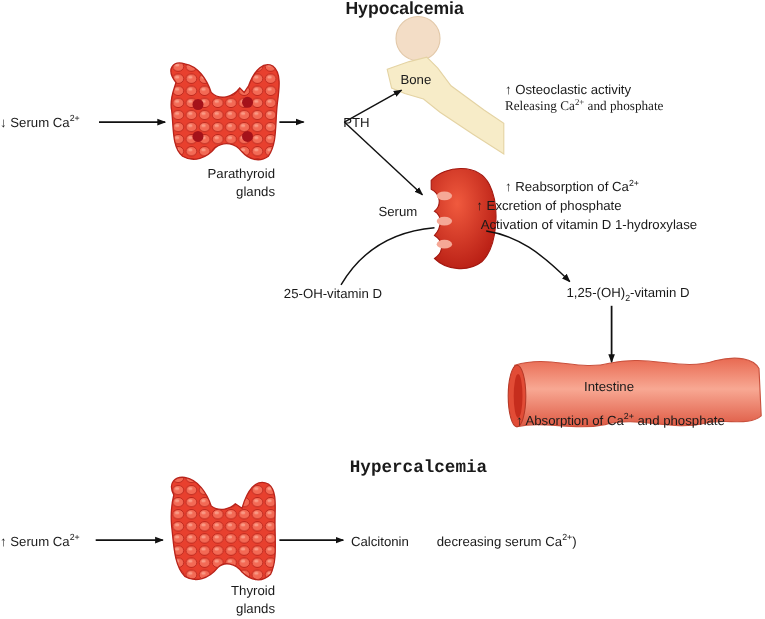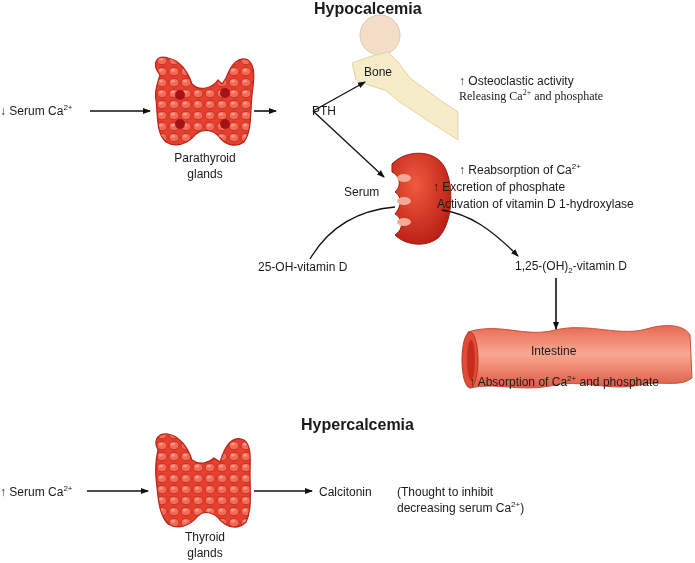--- a/index.html
+++ b/index.html
@@ -1,20 +1,20 @@
 <!DOCTYPE html>
 <html><head>
 <meta charset="utf-8">
 <style>
   html, body { margin: 0; padding: 0; background: #ffffff; }
   body { width: 695px; height: 563px; position: relative; overflow: hidden;
          font-family: "Liberation Sans", sans-serif; color: #1a1a1a; }
   .txt { position: absolute; font-size: 12px; line-height: 16px; white-space: nowrap; }
   .hdr { position: absolute; font-size: 16px; font-weight: bold; white-space: nowrap; }
-  .ctr { text-align: center; }
+  .ctr { text-align: right; }
   sup, sub { font-size: 8px; line-height: 0; }
   svg#art { position: absolute; left: 0; top: 0; }
 </style>
 </head>
 <body>
 
 <svg id="art" width="695" height="563" viewBox="0 0 695 563">
   <defs>
     <marker id="ah" markerWidth="8" markerHeight="8" refX="7" refY="4" orient="auto" markerUnits="userSpaceOnUse">
       <path d="M0,1 L8,4 L0,7 z" fill="#111"></path>
@@ -118,30 +118,29 @@
   <span>1,25-(OH)</span><sub>2</sub><span>-vitamin D</span>
 </div>
 
 <div class="txt" style="left:531px; top:343px;">Intestine</div>
 
 <div class="txt" style="left:469px; top:374px;">
   <span>↑</span>
   <span>Absorption of Ca</span><sup>2+</sup><span> and phosphate</span>
 </div>
 
-<div class="hdr" style="left:301px; top:416px;">Hypercalcemia</div>
+<div class="hdr" style="left:318px; top:416px;font-family:Liberation Mono, monospace;">Hypercalcemia</div>
 
 <div class="txt" style="left:0px; top:484px;">
   <span>↑</span>
   <span>Serum Ca</span><sup>2+</sup>
 </div>
 
 <div class="txt ctr" style="left:160px; top:529px; width:90px;">
   <div>Thyroid</div>
   <div>glands</div>
 </div>
 
 <div class="txt" style="left:319px; top:484px;">Calcitonin</div>
 
 <div class="txt" style="left:397px; top:484px;">
-  <div>(Thought to inhibit</div>
   <div><span>decreasing serum Ca</span><sup>2+</sup><span>)</span></div>
 </div>
 
 </body></html>

